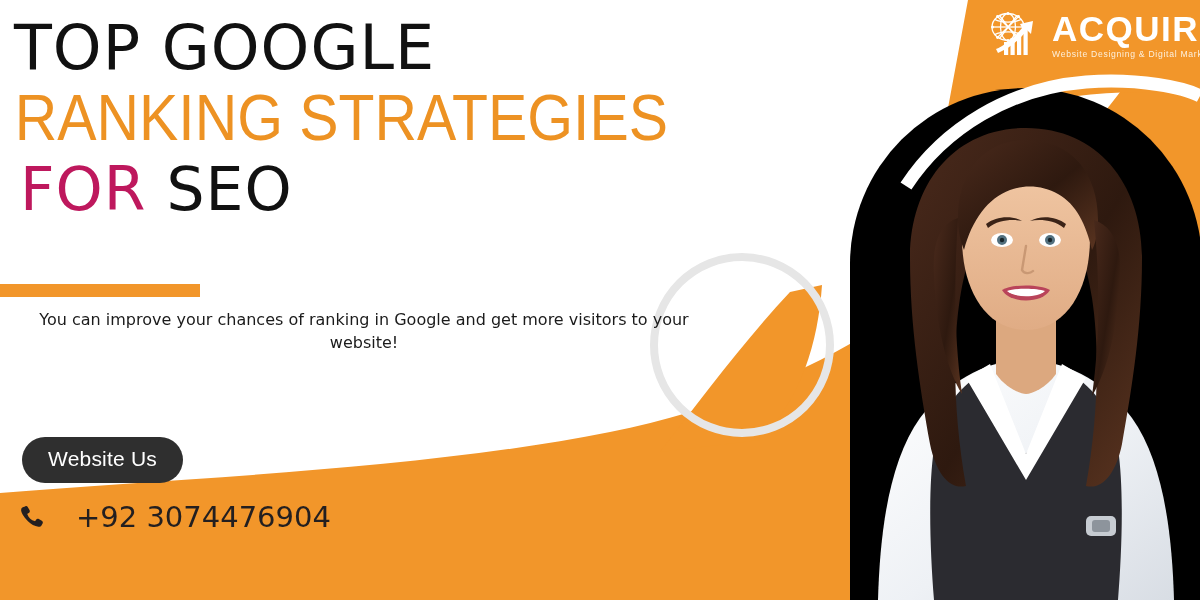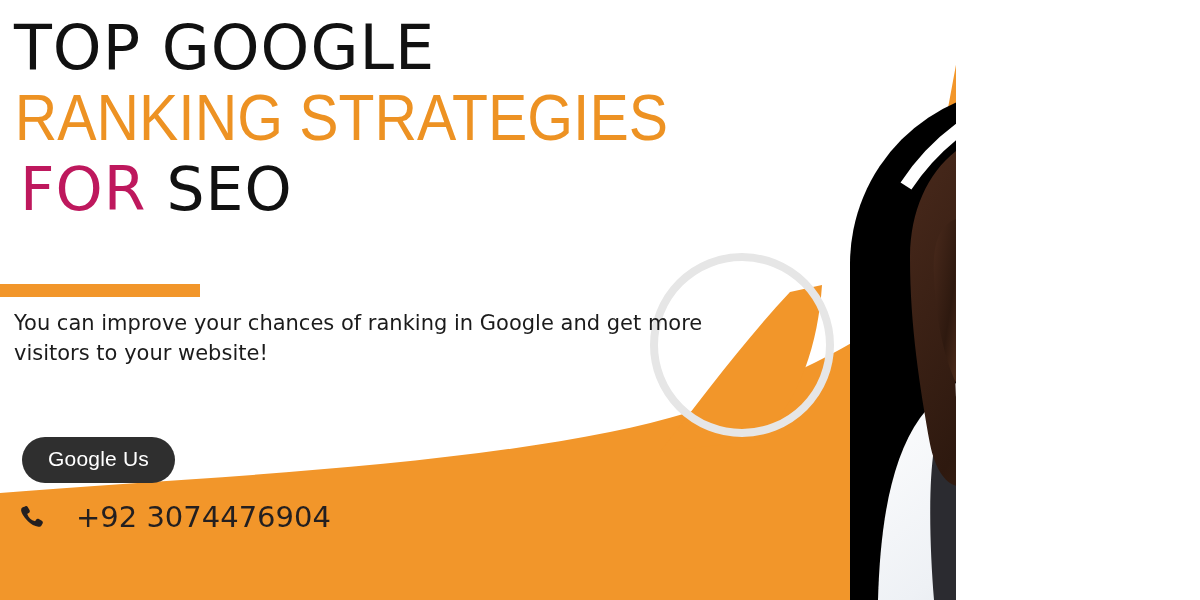--- a/index.html
+++ b/index.html
@@ -2,21 +2,21 @@
 <html><head>
 <meta charset="utf-8">
 <style>
   html, body {
     margin: 0;
     padding: 0;
     background: #ffffff;
   }
   #banner {
     position: relative;
-    width: 956px;
+    width: 1200px;
     height: 600px;
     overflow: hidden;
     background: #ffffff;
     font-family: "Liberation Sans", sans-serif;
   }
 
   
   .bg-svg {
     position: absolute;
     left: 0;
@@ -76,24 +76,25 @@
   }
 
   
   .subhead {
     position: absolute;
     left: 14px;
     top: 308px;
     width: 700px;
     margin: 0;
     font-family: "DejaVu Sans", sans-serif;
-    font-size: 21px;
+    font-size: 16px;
     line-height: 1.45;
     color: #1b1b1b;
     font-weight: 400;
+    text-align: center;
   }
 
   
   .cta-button {
     position: absolute;
     left: 22px;
     top: 437px;
     display: inline-flex;
     align-items: center;
     justify-content: center;
@@ -272,21 +273,21 @@
   <div class="headline">
     <p class="hl-line hl-line1">TOP GOOGLE</p>
     <p class="hl-line hl-line2">RANKING STRATEGIES</p>
     <p class="hl-line hl-line3"><span class="hl-for">FOR</span><span> </span><span class="hl-seo">SEO</span></p>
   </div>
 
   <div class="accent-bar"></div>
 
   <p class="subhead">You can improve your chances of ranking in Google and get more visitors to your website!</p>
 
-  <button class="cta-button">Google Us</button>
+  <button class="cta-button">Website Us</button>
 
   <div class="contact-info">
     <div class="contact-row phone-row">
       <span class="phone-icon">
         <svg viewBox="0 0 24 24" width="26" height="26">
           <path fill="#231f20" d="M6.6 2.2c.9-.5 2 -.2 2.5.7l1.6 2.8c.5.9.2 2-.7 2.5l-1 .6c-.3.2-.4.5-.3.8.5 1.4 1.4 2.8 2.6 3.9 1.2 1.1 2.6 1.9 4 2.3.3.1.7 0 .8-.3l.6-1c.5-.9 1.6-1.2 2.5-.7l2.8 1.6c.9.5 1.2 1.6.7 2.5l-.9 1.6c-.6 1.1-1.8 1.7-3 1.5-3.4-.5-6.9-2.4-9.6-5.1S3.4 9.5 2.9 6.1c-.2-1.2.4-2.4 1.5-3z"></path>
         </svg>
       </span>
       <span class="phone-text">+92 3074476904</span>
     </div>

